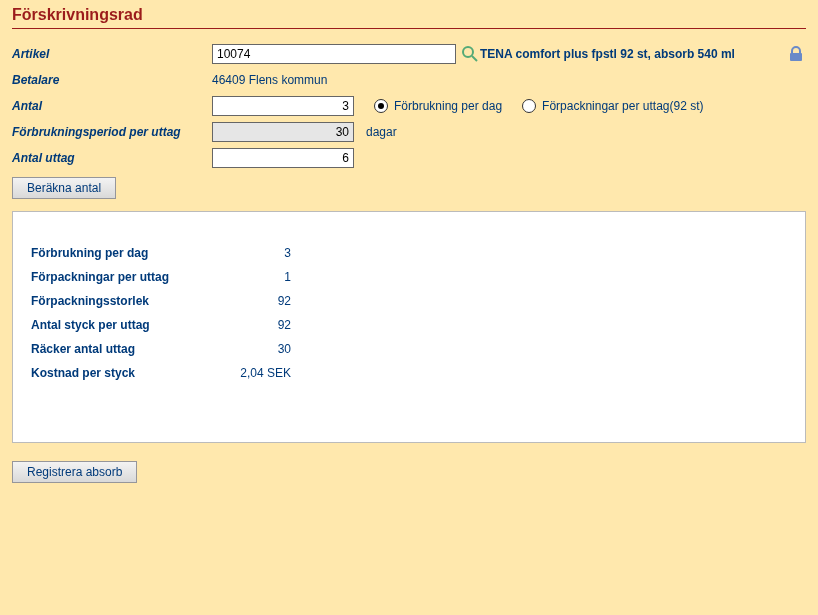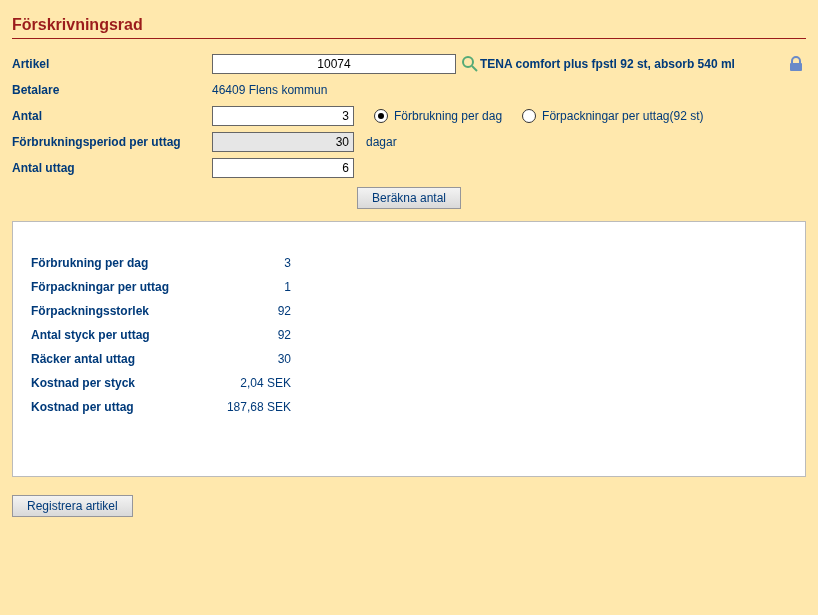--- a/index.html
+++ b/index.html
@@ -7,21 +7,21 @@
     margin: 0;
     font-family: Verdana, Geneva, sans-serif;
     font-size: 12px;
     background: #ffe8ad;
     color: #003a7a;
     width: 818px;
     height: 615px;
     overflow: hidden;
   }
   .page {
-    padding: 16px 12px 12px 12px;
+    padding: 6px 12px 12px 12px;
   }
   h1.title {
     margin: 0 0 4px 0;
     color: #9b1b1b;
     font-size: 16px;
     font-weight: bold;
   }
   hr.divider {
     border: none;
     border-top: 1.5px solid #9b1b1b;
@@ -30,33 +30,33 @@
   .form-row {
     display: flex;
     align-items: center;
     margin: 4px 0;
     min-height: 22px;
   }
   .label {
     width: 200px;
     font-weight: bold;
     color: #003a7a;
+    font-style: italic;
   }
   .field {
     display: flex;
     align-items: center;
     flex: 1;
   }
   input.text {
     height: 20px;
     border: 1px solid #666;
     font-size: 12px;
     padding: 0 4px 0 4px;
     background: #fff;
-    text-align: center;
   }
   input.num {
     text-align: right;
   }
   input.readonly {
     background: #e6e6e6;
   }
   .artikel-input { width: 244px; }
   .num-input { width: 142px; }
   select.dropdown {
@@ -210,21 +210,21 @@
   </div>
 
   <div class="form-row">
     <div class="label">Antal uttag</div>
     <div class="field">
       <input class="text num num-input" type="text" value="6" style="">
     </div>
   </div>
 
 
-  <div class="form-row" style="margin-top:8px;justify-content:center;">
+  <div class="form-row" style="margin-top:8px;">
     <button class="action">Beräkna antal</button>
   </div>
 
   <div class="summary-box">
     <div class="sum-row">
       <div class="sum-label">Förbrukning per dag</div>
       <div class="sum-val">3</div>
     </div>
     <div class="sum-row">
       <div class="sum-label">Förpackningar per uttag</div>
@@ -239,22 +239,18 @@
       <div class="sum-val">92</div>
     </div>
     <div class="sum-row">
       <div class="sum-label">Räcker antal uttag</div>
       <div class="sum-val">30</div>
     </div>
     <div class="sum-row">
       <div class="sum-label">Kostnad per styck</div>
       <div class="sum-val">2,04 SEK</div>
     </div>
-    <div class="sum-row">
-      <div class="sum-label">Kostnad per uttag</div>
-      <div class="sum-val">187,68 SEK</div>
-    </div>
   </div>
 
   <div class="bottom-actions">
-    <button class="action">Registrera artikel</button>
+    <button class="action">Registrera absorb</button>
   </div>
 </div>
 
 </body></html>

